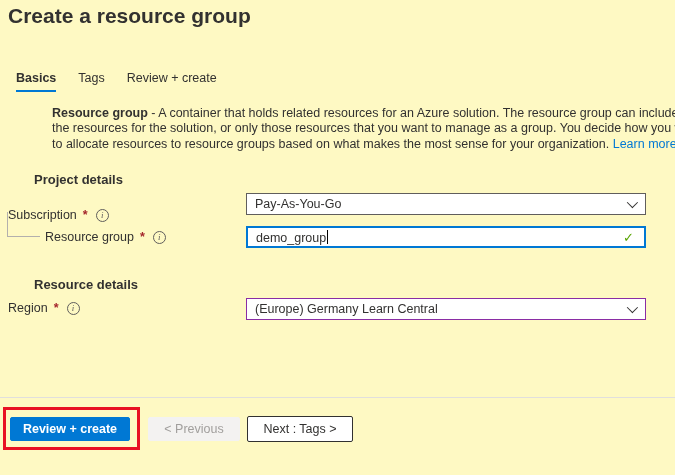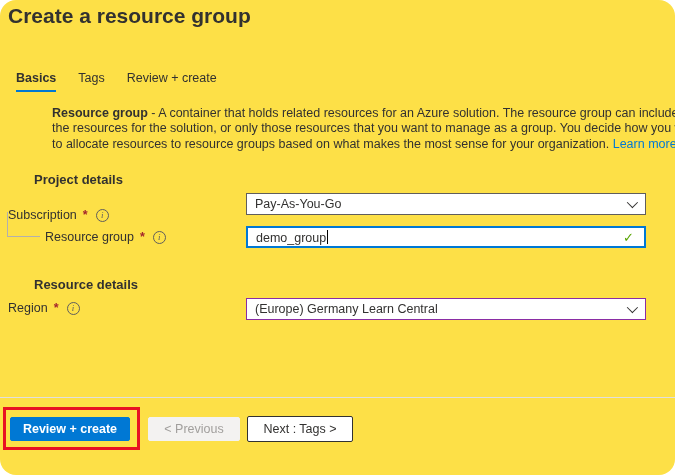--- a/index.html
+++ b/index.html
@@ -1,18 +1,18 @@
 <!DOCTYPE html>
 <html><head>
 <meta charset="utf-8">
 <style>
   * { margin:0; padding:0; box-sizing:border-box; }
   html,body { background:#ffffff; }
   body { font-family:"Liberation Sans","DejaVu Sans",sans-serif; color:#323130; }
-  .page { position:relative; width:675px; height:475px; background:#fde047; overflow:hidden;border-radius:16px; }
+  .page { position:relative; width:675px; height:475px; background:#fef9c3; overflow:hidden; }
 
   .title { position:absolute; left:8px; top:4px; font-size:21px; font-weight:700; color:#323130; }
 
   .tabs { position:absolute; left:16px; top:71px; display:flex; gap:22px; font-size:12.5px; }
   .tab { position:relative; padding-bottom:7px; cursor:pointer; color:#323130; }
   .tab.active { font-weight:700; }
   .tab.active::after { content:""; position:absolute; left:0; right:0; bottom:0; height:2px; background:#0078d4; }
 
   .desc { position:absolute; left:8px; top:106px; width:655px; font-size:12.5px; line-height:15.4px; color:#323130;margin-left:44px; }
   .desc .lead { font-weight:700; }

